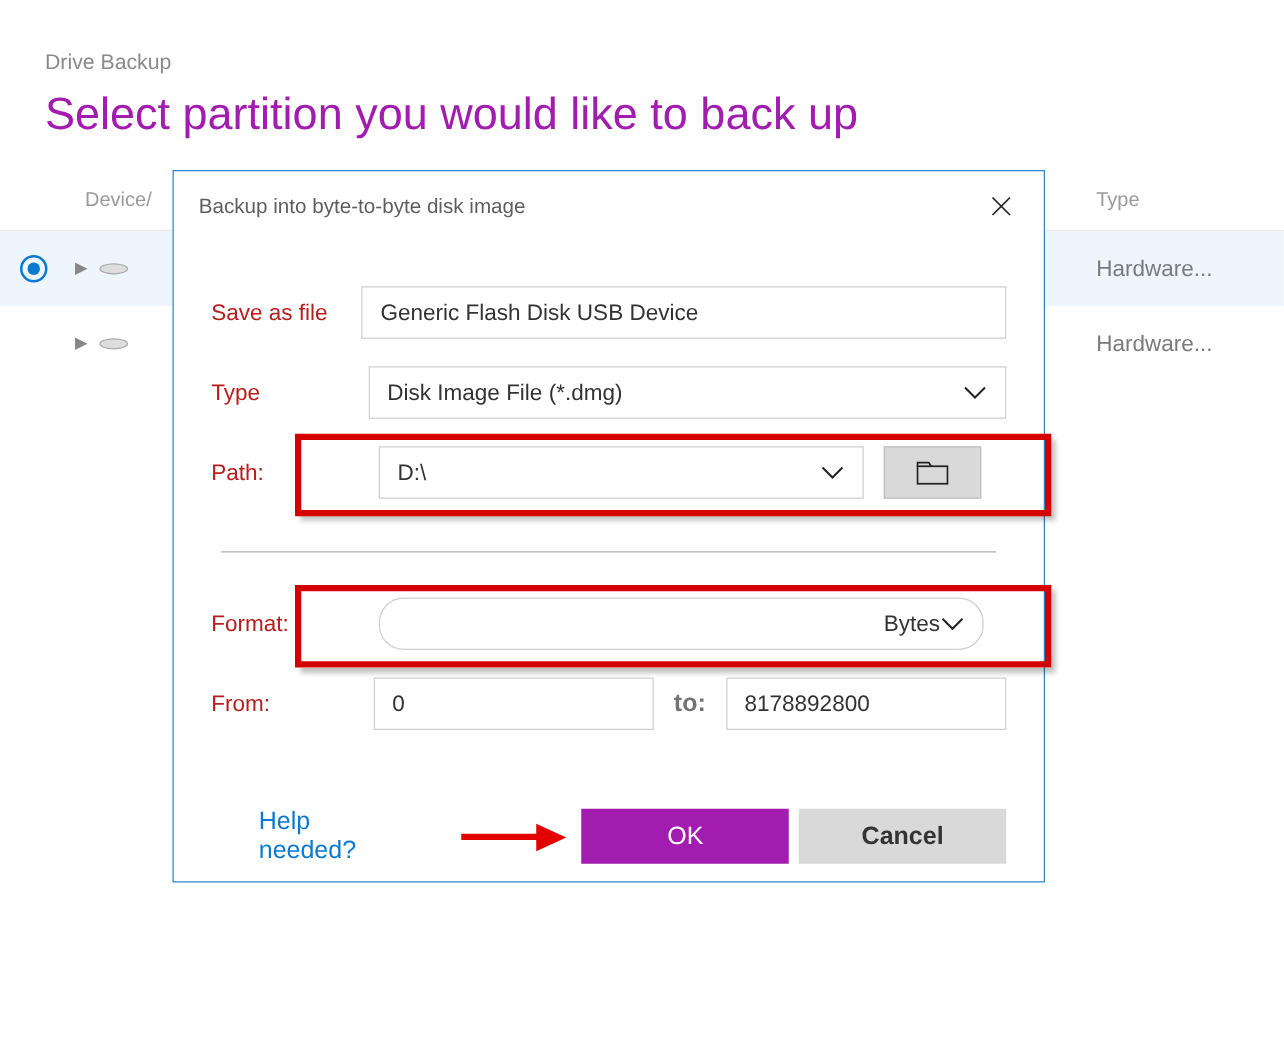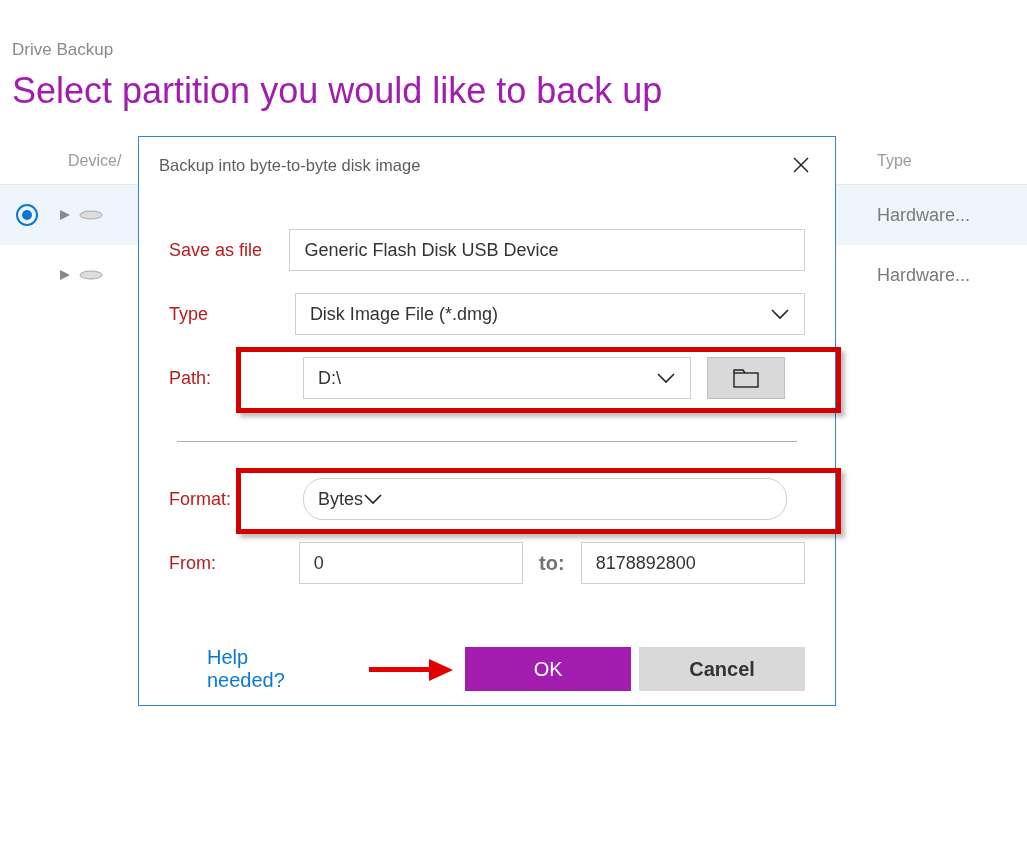--- a/index.html
+++ b/index.html
@@ -13,21 +13,21 @@
     color: #333;
   }
 
   
   .page {
     position: absolute;
     inset: 0;
     padding-top: 40px;
   }
   .page-header {
-    padding-left: 12px;
+    padding-left: 36px;
   }
   .breadcrumb {
     font-size: 17px;
     font-weight: 300;
     color: #8a8a8a;
     margin-bottom: 10px;
   }
   .page-title {
     font-size: 36px;
     font-weight: 300;
@@ -154,21 +154,21 @@
     border: 1px solid #bfbfbf;
     display: flex; align-items: center; justify-content: center;
     cursor: pointer;
   }
   .divider {
     height: 1px;
     background: #aeaeae;
     margin: 42px 0 36px 8px;
     width: 620px;
   }
-  .format-select { width: 484px; justify-content: flex-start; cursor: pointer; border-radius: 20px; }
+  .format-select { width: 484px; justify-content: flex-end; cursor: pointer; border-radius: 20px; }
   .range-row .lbl { }
   .from-field { width: 232px; }
   .to-lbl {
     padding: 0 16px;
     font-size: 20px;
     font-weight: 700;
     color: #737373;
   }
   .to-field { width: 232px; }
 

